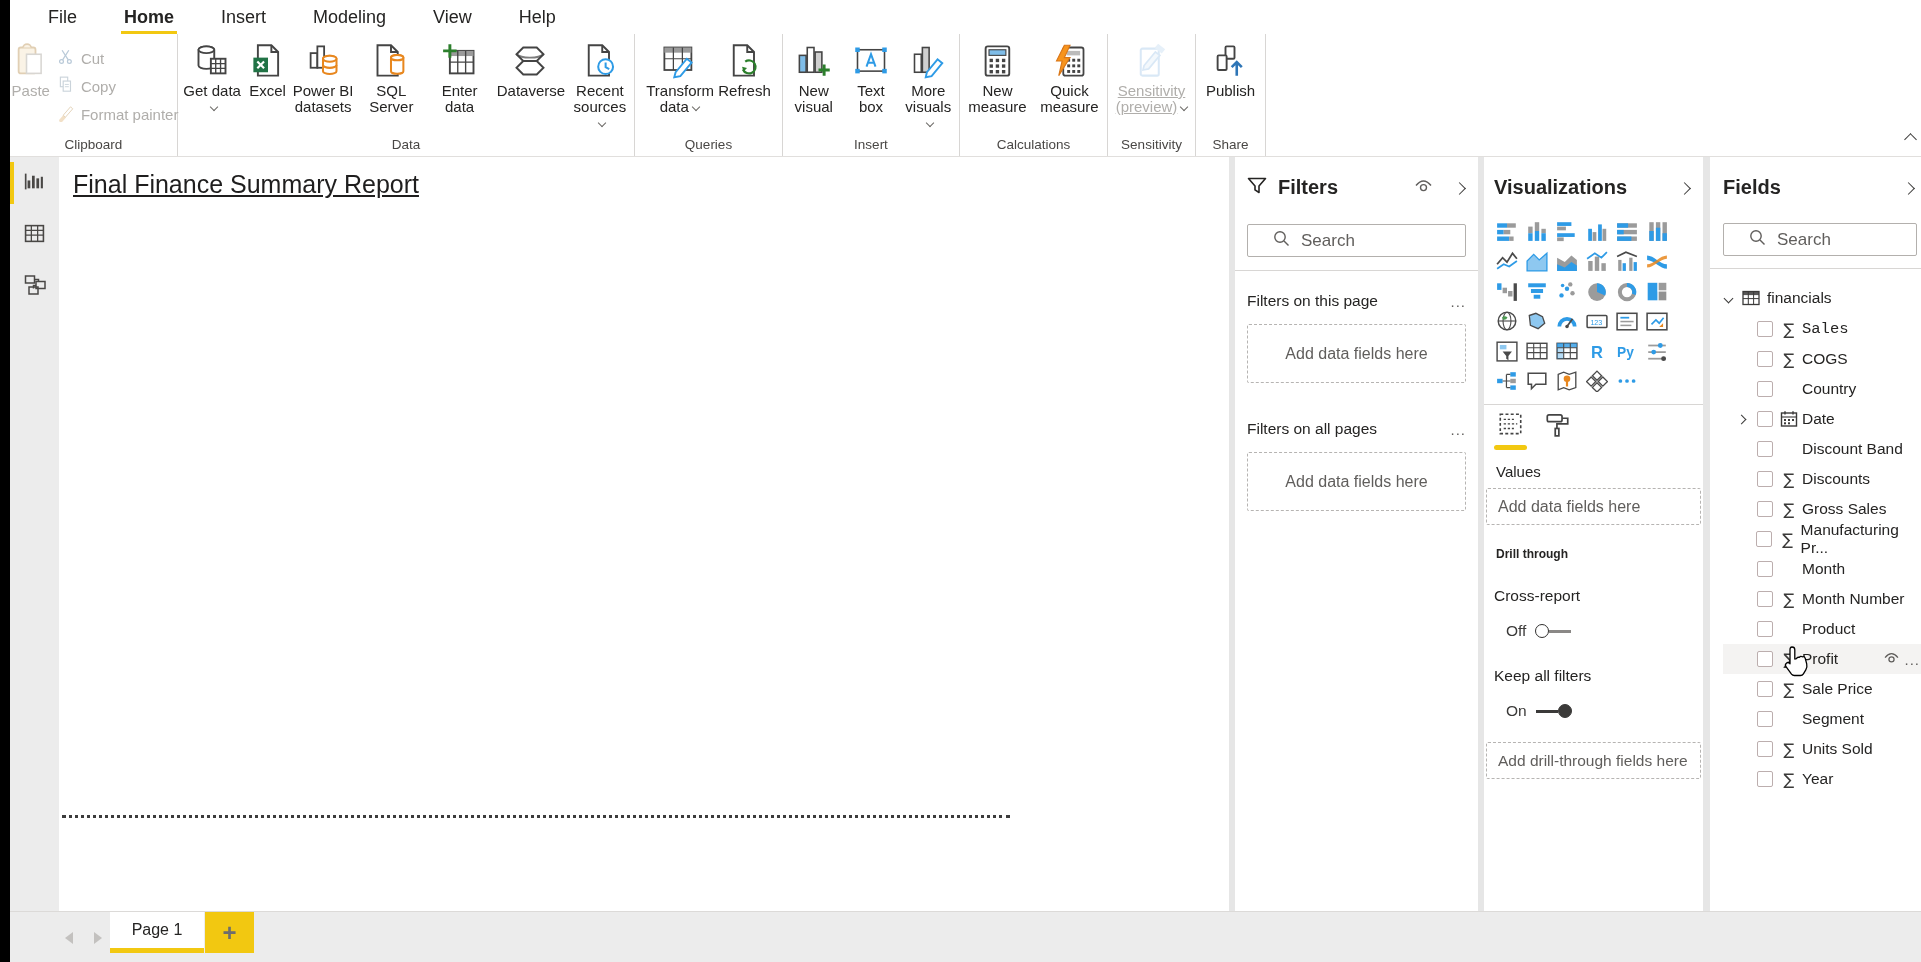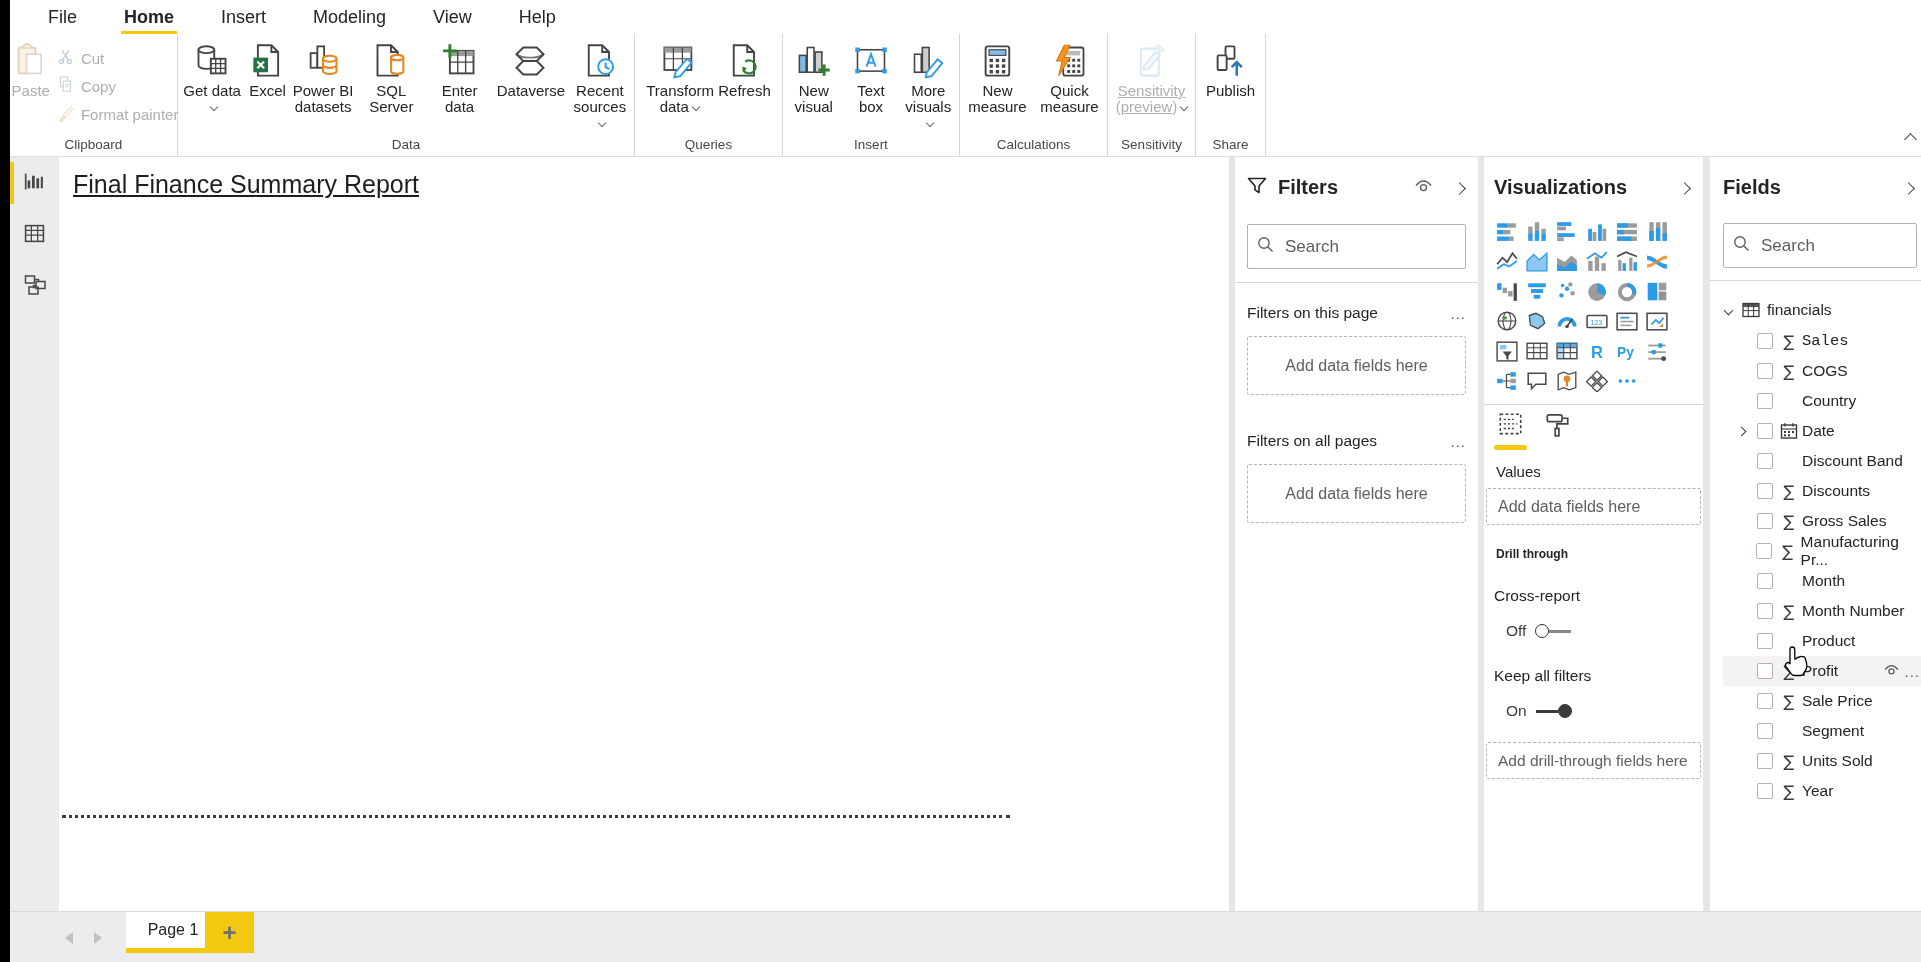--- a/index.html
+++ b/index.html
@@ -44,22 +44,22 @@
   #canvas-dotline{position:absolute;left:3px;right:3px;top:658px;border-top:3px dotted #3c3c3c;}
   
   #right-region{position:absolute;left:1229px;top:157px;width:692px;height:754px;background:#e6e6e6;}
   .panel{position:absolute;top:0;bottom:0;background:#fff;box-sizing:border-box;}
   #filters-panel{left:6px;width:243px;padding:0 12px;}
   #viz-panel{left:255px;width:219px;padding:0 10px;}
   #fields-panel{left:481px;width:211px;padding:0 0 0 13px;overflow:hidden;}
   .phead{display:flex;align-items:center;margin-top:19px;}
   .ptitle{font-size:20px;font-weight:600;color:#252423;}
   .hdiv{height:1px;background:#d8d6d4;}
-  .searchbox{display:flex;align-items:center;gap:9px;border:1px solid #b3b0ad;border-radius:2px;height:45px;
-             padding:0 9px;background:#fff;box-sizing:border-box;}
+  .searchbox{display:flex;align-items:center;gap:9px;border:1px solid #b3b0ad;border-radius:2px;height:33px;
+             padding:0 25px;background:#fff;box-sizing:border-box;}
   .searchbox input{border:none;outline:none;font-size:17px;color:#3b3a39;width:100%;background:transparent;
                    font-family:inherit;}
   .searchbox input::placeholder{color:#605e5c;opacity:1;}
   .seclabel{font-size:15.5px;color:#252423;}
   .dots3{font-size:15px;color:#605e5c;letter-spacing:1px;cursor:pointer;}
   .dropzone{border:1.5px dashed #b6b4b2;border-radius:2px;color:#605e5c;font-size:16px;
             display:flex;align-items:center;background:#fff;cursor:default;}
   .dz-center{justify-content:center;}
   
   #viz-grid{display:grid;grid-template-columns:repeat(6,30px);grid-auto-rows:30px;margin:17px 0 0 -2px;}
@@ -84,21 +84,21 @@
   .sig{font-size:16px;color:#3b3a39;font-family:"DejaVu Sans",sans-serif;}
   .hovicons{position:absolute;right:0;top:0;height:100%;display:flex;align-items:center;gap:4px;padding-right:1px;}
   #financials-row{height:26px;display:flex;align-items:center;margin-top:16px;font-size:15.5px;cursor:pointer;}
   
   #page-bar{position:absolute;left:10px;top:911px;width:1911px;height:51px;background:#ececec;
             border-top:1px solid #dcdad8;box-sizing:border-box;}
   .tri{width:0;height:0;border-top:6px solid transparent;border-bottom:6px solid transparent;display:inline-block;}
   .tri.l{border-right:8px solid #c3c1bf;} .tri.r{border-left:8px solid #c3c1bf;}
   #nav-prev{position:absolute;left:55px;top:18px;cursor:pointer;}
   #nav-next{position:absolute;left:84px;top:18px;cursor:pointer;}
-  #page-tab{position:absolute;left:116px;top:0;width:94px;height:41px;background:#fff;
+  #page-tab{position:absolute;left:100px;top:0;width:94px;height:41px;background:#fff;
             border-bottom:5px solid #F2C811;box-sizing:border-box;display:flex;align-items:center;
             justify-content:center;font-size:16px;cursor:pointer;}
   #add-page-tab{position:absolute;left:195px;top:0;width:49px;height:41px;background:#F2C811;
             display:flex;align-items:center;justify-content:center;font-size:24px;font-weight:700;
             color:#6d6d6d;cursor:pointer;}
   #mouse-cursor{position:absolute;left:1783px;top:645px;z-index:99;pointer-events:none;}
 </style>
 </head>
 <body>
 

